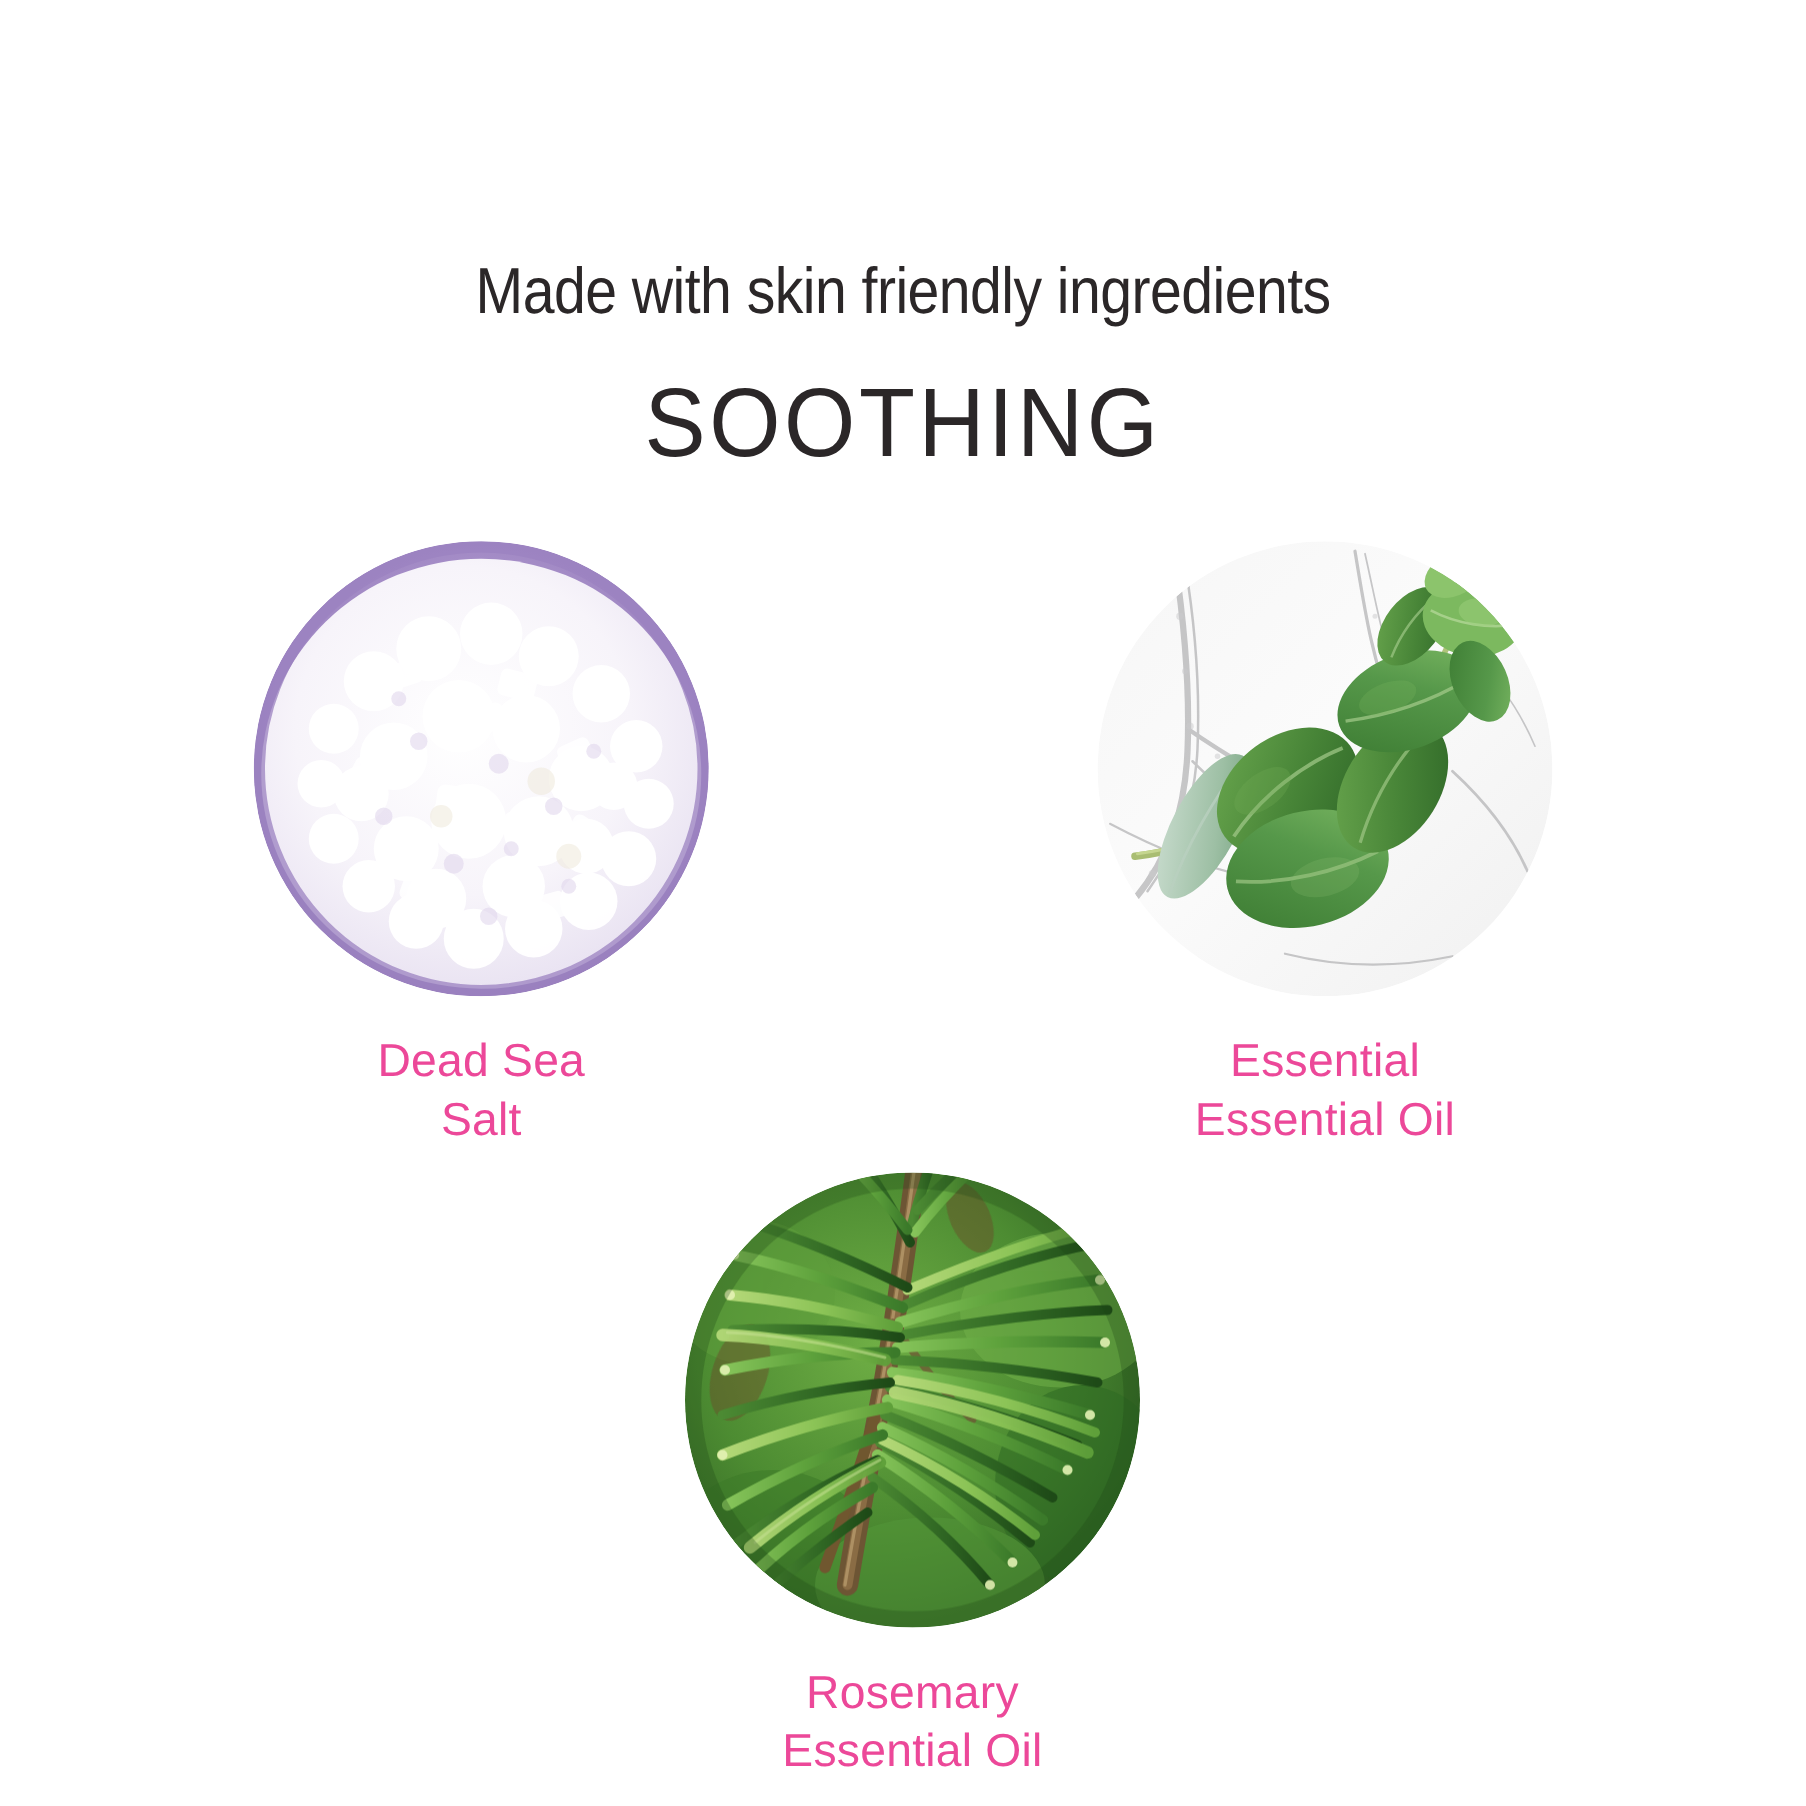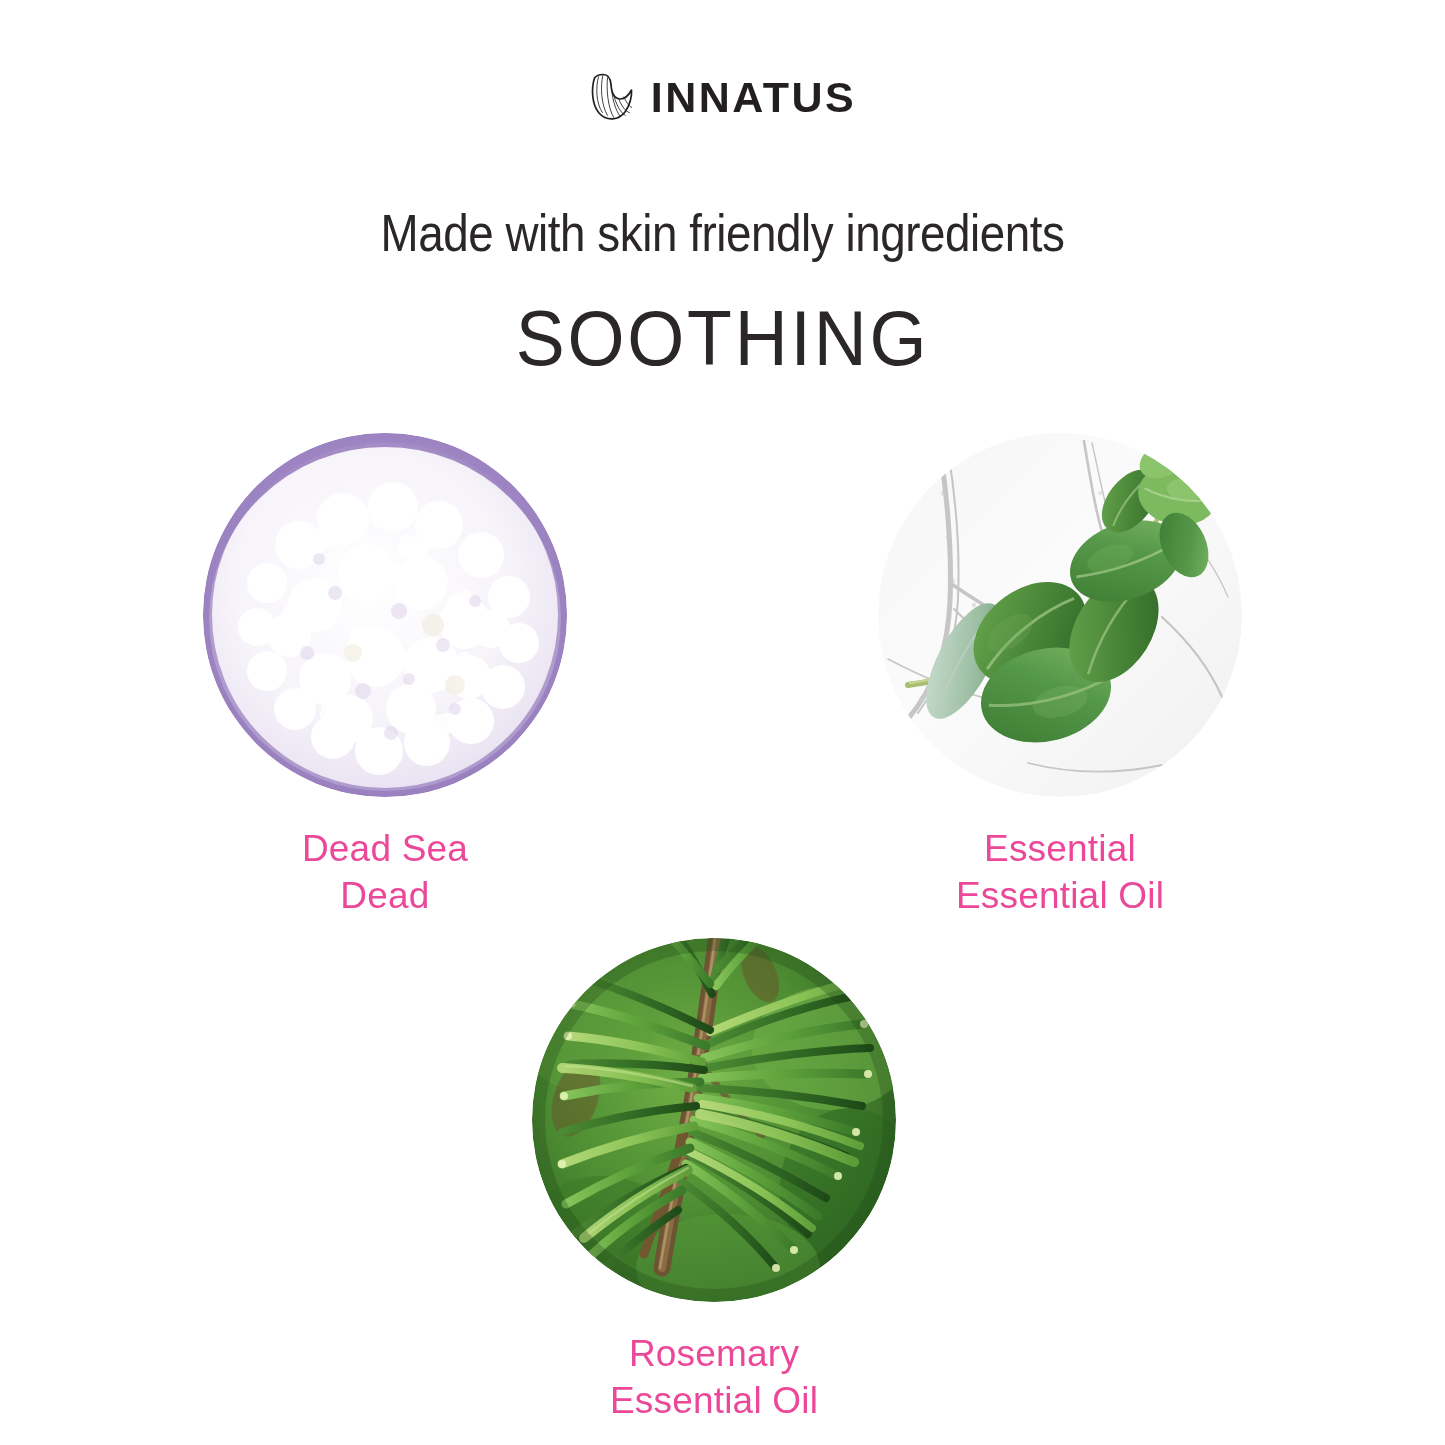--- a/index.html
+++ b/index.html
@@ -77,21 +77,21 @@
     transform-origin: center top;
   }
 
   
   .ingredient {
     position: absolute;
     width: 380px;
   }
   .ing-1 { left: 195px;  top: 433px; }
   .ing-2 { left: 870px;  top: 433px; }
-  .ing-3 { left: 524px;  top: 938px; }
+  .ing-3 { left: 540px;  top: 938px; }
 
   .circle {
     position: relative;
     width: 364px;
     height: 364px;
     margin: 0 auto;
     border-radius: 50%;
     overflow: hidden;
     background: #ffffff;
   }
@@ -106,39 +106,20 @@
     line-height: 1.28;
     letter-spacing: 0.2px;
   }
   .caption .cl { display: block; }
 </style>
 </head>
 <body>
 
 <div class="page">
 
-  <div class="brand">
-    <span class="brand-mark-wrap">
-      <svg class="brand-mark" viewBox="0 0 46 50" aria-hidden="true">
-        <g fill="none" stroke="#231f20" stroke-width="1.7" stroke-linecap="round" stroke-linejoin="round">
-          <path d="M5.5 6 C2 17 3 33 10 41 C18 50 30 48 36 40 C41 33.5 43 24 42.5 18
-                   C40 22.5 36.5 27 31.5 27 C25 27 22.5 20 22 12.5 C21.6 6.5 20 2.5 14 2.5
-                   C10 2.5 7 3.8 5.5 6 Z"></path>
-          <path d="M9.5 4.8 C6.5 15.5 7.2 32 13.4 40.6" stroke-width="0.85"></path>
-          <path d="M13.8 3.6 C11.2 14.6 12.2 33 18.4 43.3" stroke-width="0.85"></path>
-          <path d="M18.6 5.6 C17.2 16 18.6 35 24.6 45.3" stroke-width="0.85"></path>
-          <path d="M22.3 13 C22.8 25 26 38 31.4 44.6" stroke-width="0.85"></path>
-          <path d="M24.6 22 C26.6 31.5 31 40.5 36.2 43.3" stroke-width="0.85"></path>
-          <path d="M29.8 27.2 C32.5 33.8 36.6 39.8 40.4 40.6" stroke-width="0.85"></path>
-          <path d="M34.8 25 C37 29.6 40 34.6 42.6 35.4" stroke-width="0.85"></path>
-        </g>
-      </svg>
-    </span>
-    <span class="brand-name">INNATUS</span>
-  </div>
 
   <div class="tagline">Made with skin friendly ingredients</div>
   <div class="headline">SOOTHING</div>
 
   <div class="ingredient ing-1">
     <div class="circle">
       <svg viewBox="0 0 364 364" aria-hidden="true">
         <defs>
           <clipPath id="cp1">
               <circle cx="182" cy="182" r="182"></circle>
@@ -216,21 +197,21 @@
               <circle cx="252" cy="252" r="10"></circle>
             <circle cx="150" cy="220" r="9"></circle>
           </g>
           <path d="M0 0 H364 V364 H0 Z" fill="none"></path>
           <circle cx="182" cy="182" r="178" fill="none" stroke="#9b82c0" stroke-width="10" opacity="0.75"></circle>
         </g>
       </svg>
     </div>
     <div class="caption">
       <span class="cl">Dead Sea</span>
-      <span class="cl">Dead</span>
+      <span class="cl">Salt</span>
     </div>
   </div>
 
   <div class="ingredient ing-2">
     <div class="circle">
       <svg viewBox="0 0 364 364" aria-hidden="true">
         <defs>
           <clipPath id="cp2">
               <circle cx="182" cy="182" r="182"></circle>
             </clipPath>

